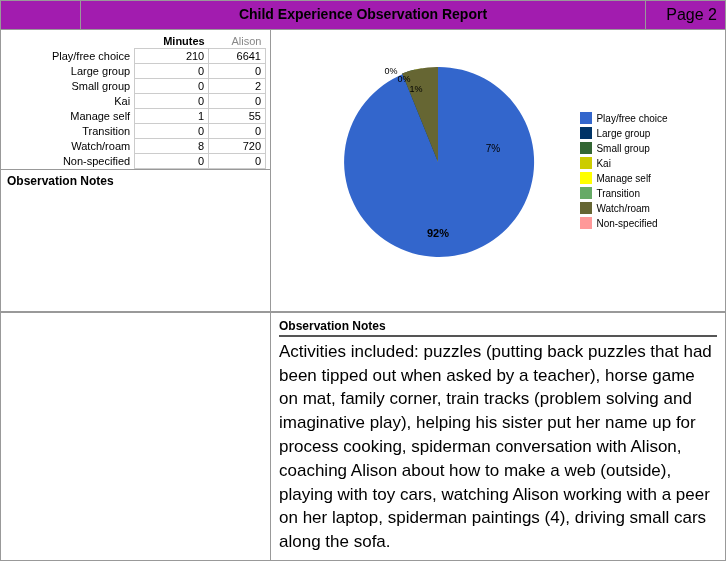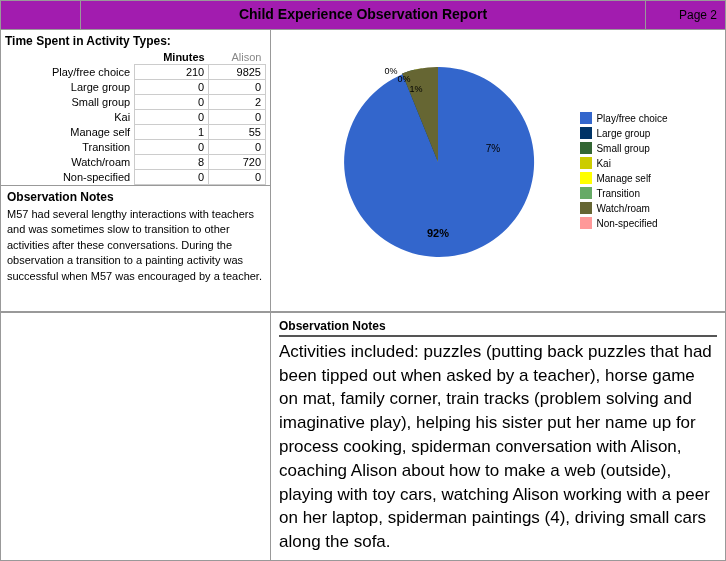--- a/index.html
+++ b/index.html
@@ -34,21 +34,21 @@
       text-align: center;
       font-weight: bold;
       font-size: 14px;
       padding: 5px;
     }
     .header-page {
       width: 80px;
       border-left: 1px solid #999;
       text-align: right;
       padding: 5px 8px;
-      font-size: 12px;
+      font-size: 16px;
       height: 28px;
       display: flex;
       align-items: center;
       justify-content: flex-end;
     }
     
     .main-content {
       display: flex;
       flex: 1;
       border-bottom: 1px solid #999;
@@ -192,34 +192,33 @@
     <div class="header-left"></div>
     <div class="header-title">Child Experience Observation Report</div>
     <div class="header-page">Page 2</div>
   </div>
 
   <div class="main-content">
 
     <div class="left-panel">
 
       <div class="table-section">
-        <div class="table-title">Time Spent in Activity Types:</div>
         <table class="activity-table">
           <thead>
             <tr>
               <th class="activity-col"></th>
               <th class="minutes-col">Minutes</th>
               <th class="seconds-col">Alison</th>
             </tr>
           </thead>
           <tbody id="activity-tbody">
           <tr>
                 <td class="label-cell">Play/free choice</td>
                 <td>210</td>
-                <td>9825</td>
+                <td>6641</td>
               </tr>
               <tr>
                 <td class="label-cell">Large group</td>
                 <td>0</td>
                 <td>0</td>
               </tr>
               <tr>
                 <td class="label-cell">Small group</td>
                 <td>0</td>
                 <td>2</td>
@@ -248,21 +247,20 @@
                 <td class="label-cell">Non-specified</td>
                 <td>0</td>
                 <td>0</td>
               </tr>
             </tbody>
         </table>
       </div>
 
       <div class="obs-notes-left">
         <div class="obs-notes-title">Observation Notes</div>
-        <div class="obs-notes-text">M57 had several lengthy interactions with teachers and was sometimes slow to transition to other activities after these conversations.  During the observation a transition to a painting activity was successful when M57 was encouraged by a teacher.</div>
       </div>
     </div>
 
     <div class="right-panel">
       <div class="chart-area">
 
         <div class="pie-container">
           <svg width="220" height="220" viewBox="0 0 220 220">
 
             <path d="M110,110 L110,15 A95,95 0 1,1 93.7,16.6 Z" fill="#3366CC"></path>

